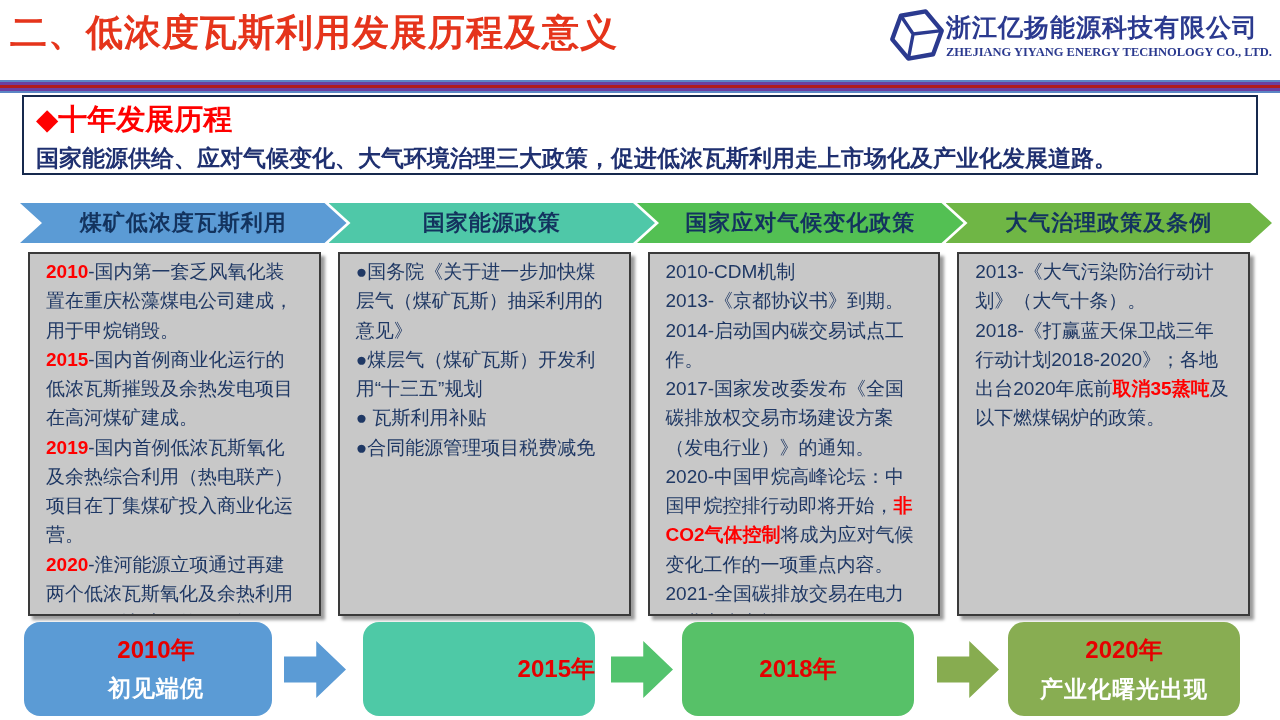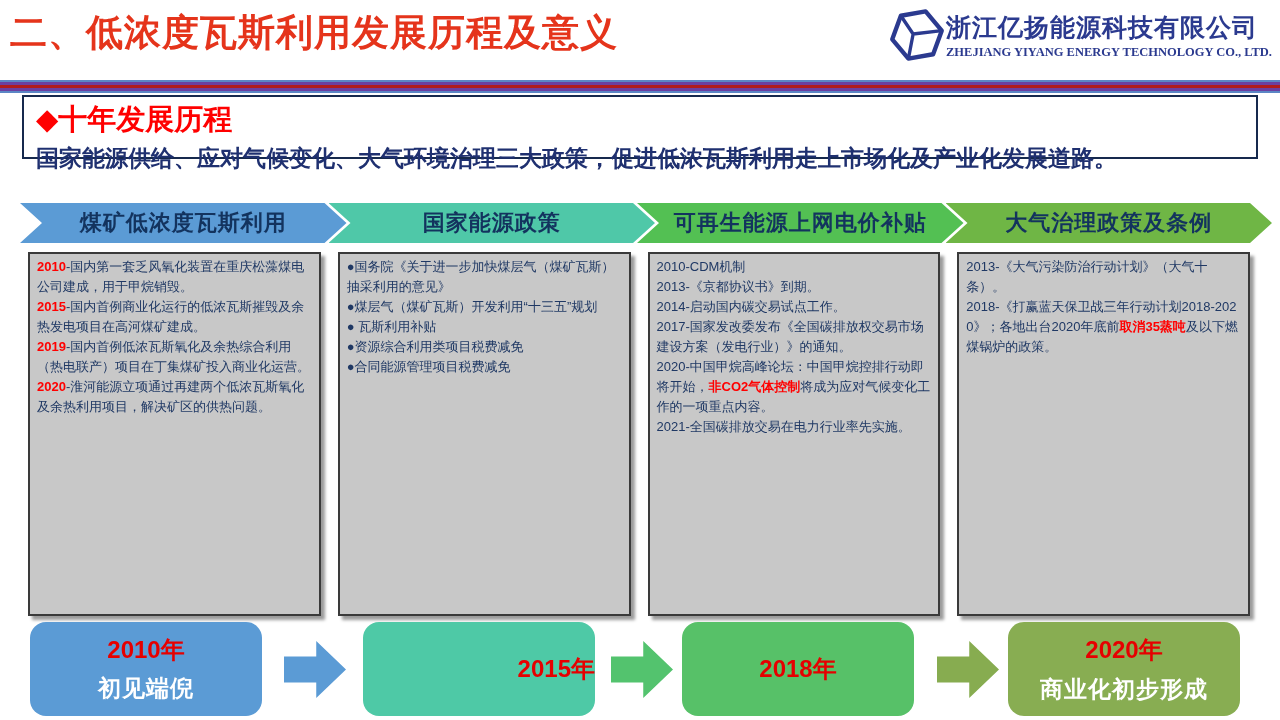--- a/index.html
+++ b/index.html
@@ -12,45 +12,45 @@
   .logo-mark{width:58px;height:58px;}
   .company{display:flex;flex-direction:column;align-items:flex-start;}
   .company-cn{font-size:25px;font-weight:bold;color:#2b3a8f;letter-spacing:1px;white-space:nowrap;}
   .company-en{font-family:"Liberation Serif","DejaVu Serif",serif;font-size:12.5px;font-weight:bold;color:#2b3a8f;white-space:nowrap;margin-top:1px;}
 
   
   .divider{position:absolute;left:0;top:80px;width:1280px;height:9px;background:#6b3fa0;border-top:2px solid #5b86c5;border-bottom:2px solid #5b86c5;}
   .divider-stripe{position:absolute;left:0;top:3px;width:100%;height:3px;background:#b01c1c;}
 
   
-  .intro-box{position:absolute;left:22px;top:95px;width:1236px;height:64px;border:2px solid #16294d;box-sizing:border-box;background:#ffffff;}
+  .intro-box{position:absolute;left:22px;top:95px;width:1236px;height:80px;border:2px solid #16294d;box-sizing:border-box;background:#ffffff;}
   .intro-heading{margin:3px 0 0 12px;font-size:29px;font-weight:bold;color:#ff0000;white-space:nowrap;}
   .intro-sub{margin:3px 0 0 12px;font-size:23px;font-weight:bold;color:#1f3070;white-space:nowrap;}
 
   
   .chevrons{position:absolute;left:20px;top:203px;width:1252px;height:40px;display:flex;}
   .chev{flex:1;height:100%;display:flex;align-items:center;justify-content:center;
         clip-path:polygon(0 0, calc(100% - 22px) 0, 100% 50%, calc(100% - 22px) 100%, 0 100%, 22px 50%);
         margin-left:-18px;}
   .chev:first-child{margin-left:0;}
   .chev-label{font-size:22px;font-weight:bold;color:#13335e;letter-spacing:1px;white-space:nowrap;}
 
   
   .tboxes{position:absolute;left:28px;top:252px;width:1222px;height:364px;display:flex;gap:17px;}
   .tbox{flex:1;box-sizing:border-box;background:#c8c8c8;border:2px solid #3a3a3a;box-shadow:4px 4px 3px #9c9c9c;
-        padding:3px 7px;font-size:13px;line-height:1.54;color:#1f3864;overflow:hidden;}
+        padding:3px 16px;font-size:19px;line-height:1.54;color:#1f3864;overflow:hidden;}
   .tline{word-break:break-all;}
   .tbox .red{color:#ff0000;font-weight:bold;}
 
   
   .bottom{position:absolute;left:0;top:622px;width:1280px;height:94px;}
   .ms-box{position:absolute;top:0;height:94px;width:232px;border-radius:16px;display:flex;flex-direction:column;align-items:center;justify-content:center;gap:7px;}
   .ms-year{font-size:24px;font-weight:bold;color:#e60000;}
   .ms-label{font-size:23px;font-weight:bold;color:#ffffff;letter-spacing:1px;white-space:nowrap;}
-  .ms-box.b1{left:30px;} .ms-box.b2{left:363px;align-items:flex-end;} .ms-box.b3{left:682px;} .ms-box.b4{left:1008px;}
+  .ms-box.b1{left:24px;padding-left:16px;} .ms-box.b2{left:363px;align-items:flex-end;} .ms-box.b3{left:682px;} .ms-box.b4{left:1008px;}
   .ms-arrow{position:absolute;top:19px;width:62px;height:57px;
         clip-path:polygon(0 27%, 52% 27%, 52% 0, 100% 50%, 52% 100%, 52% 73%, 0 73%);}
   .ms-arrow.a1{left:284px;} .ms-arrow.a2{left:611px;} .ms-arrow.a3{left:937px;}
 </style>
 </head>
 <body>
 
 <div class="slide">
 
   <div class="page-title">二、低浓度瓦斯利用发展历程及意义</div>
@@ -75,39 +75,38 @@
   </div>
 
   <div class="chevrons">
     <div class="chev" style="background: rgb(91, 155, 213);">
         <span class="chev-label">煤矿低浓度瓦斯利用</span>
       </div>
     <div class="chev" style="background: rgb(79, 200, 168);">
         <span class="chev-label">国家能源政策</span>
       </div>
     <div class="chev" style="background: rgb(83, 192, 83);">
-        <span class="chev-label">可再生能源上网电价补贴</span>
+        <span class="chev-label">国家应对气候变化政策</span>
       </div>
     <div class="chev" style="background: rgb(111, 182, 69);">
         <span class="chev-label">大气治理政策及条例</span>
       </div>
   </div>
 
   <div class="tboxes">
     <div class="tbox">
         <div class="tline"><span class="red">2010</span><span>-国内第一套乏风氧化装置在重庆松藻煤电公司建成，用于甲烷销毁。</span></div>
         <div class="tline"><span class="red">2015</span><span>-国内首例商业化运行的低浓瓦斯摧毁及余热发电项目在高河煤矿建成。</span></div>
         <div class="tline"><span class="red">2019</span><span>-国内首例低浓瓦斯氧化及余热综合利用（热电联产）项目在丁集煤矿投入商业化运营。</span></div>
         <div class="tline"><span class="red">2020</span><span>-淮河能源立项通过再建两个低浓瓦斯氧化及余热利用项目，解决矿区的供热问题。</span></div>
       </div>
     <div class="tbox">
         <div class="tline"><span>●国务院《关于进一步加快煤层气（煤矿瓦斯）抽采利用的意见》</span></div>
         <div class="tline"><span>●煤层气（煤矿瓦斯）开发利用“十三五”规划</span></div>
         <div class="tline"><span>● 瓦斯利用补贴</span></div>
-        <div class="tline"><span>●资源综合利用类项目税费减免</span></div>
         <div class="tline"><span>●合同能源管理项目税费减免</span></div>
       </div>
     <div class="tbox">
         <div class="tline"><span>2010-CDM机制</span></div>
         <div class="tline"><span>2013-《京都协议书》到期。</span></div>
         <div class="tline"><span>2014-启动国内碳交易试点工作。</span></div>
         <div class="tline"><span>2017-国家发改委发布《全国碳排放权交易市场建设方案（发电行业）》的通知。</span></div>
         <div class="tline"><span>2020-中国甲烷高峰论坛：中国甲烷控排行动即将开始，</span><span class="red">非CO2气体控制</span><span>将成为应对气候变化工作的一项重点内容。</span></div>
         <div class="tline"><span>2021-全国碳排放交易在电力行业率先实施。</span></div>
       </div>
@@ -126,17 +125,17 @@
     <div class="ms-box b2" style="background: rgb(78, 201, 166);">
       <span class="ms-year">2015年</span>
     </div>
     <div class="ms-arrow a2" style="background: rgb(83, 195, 110);"></div>
     <div class="ms-box b3" style="background: rgb(87, 193, 104);">
       <span class="ms-year">2018年</span>
     </div>
     <div class="ms-arrow a3" style="background: rgb(135, 172, 80);"></div>
     <div class="ms-box b4" style="background: rgb(136, 173, 82); gap: 8px;">
       <span class="ms-year">2020年</span>
-      <span class="ms-label">商业化初步形成</span>
+      <span class="ms-label">产业化曙光出现</span>
     </div>
   </div>
 
 </div>
 
 </body></html>

